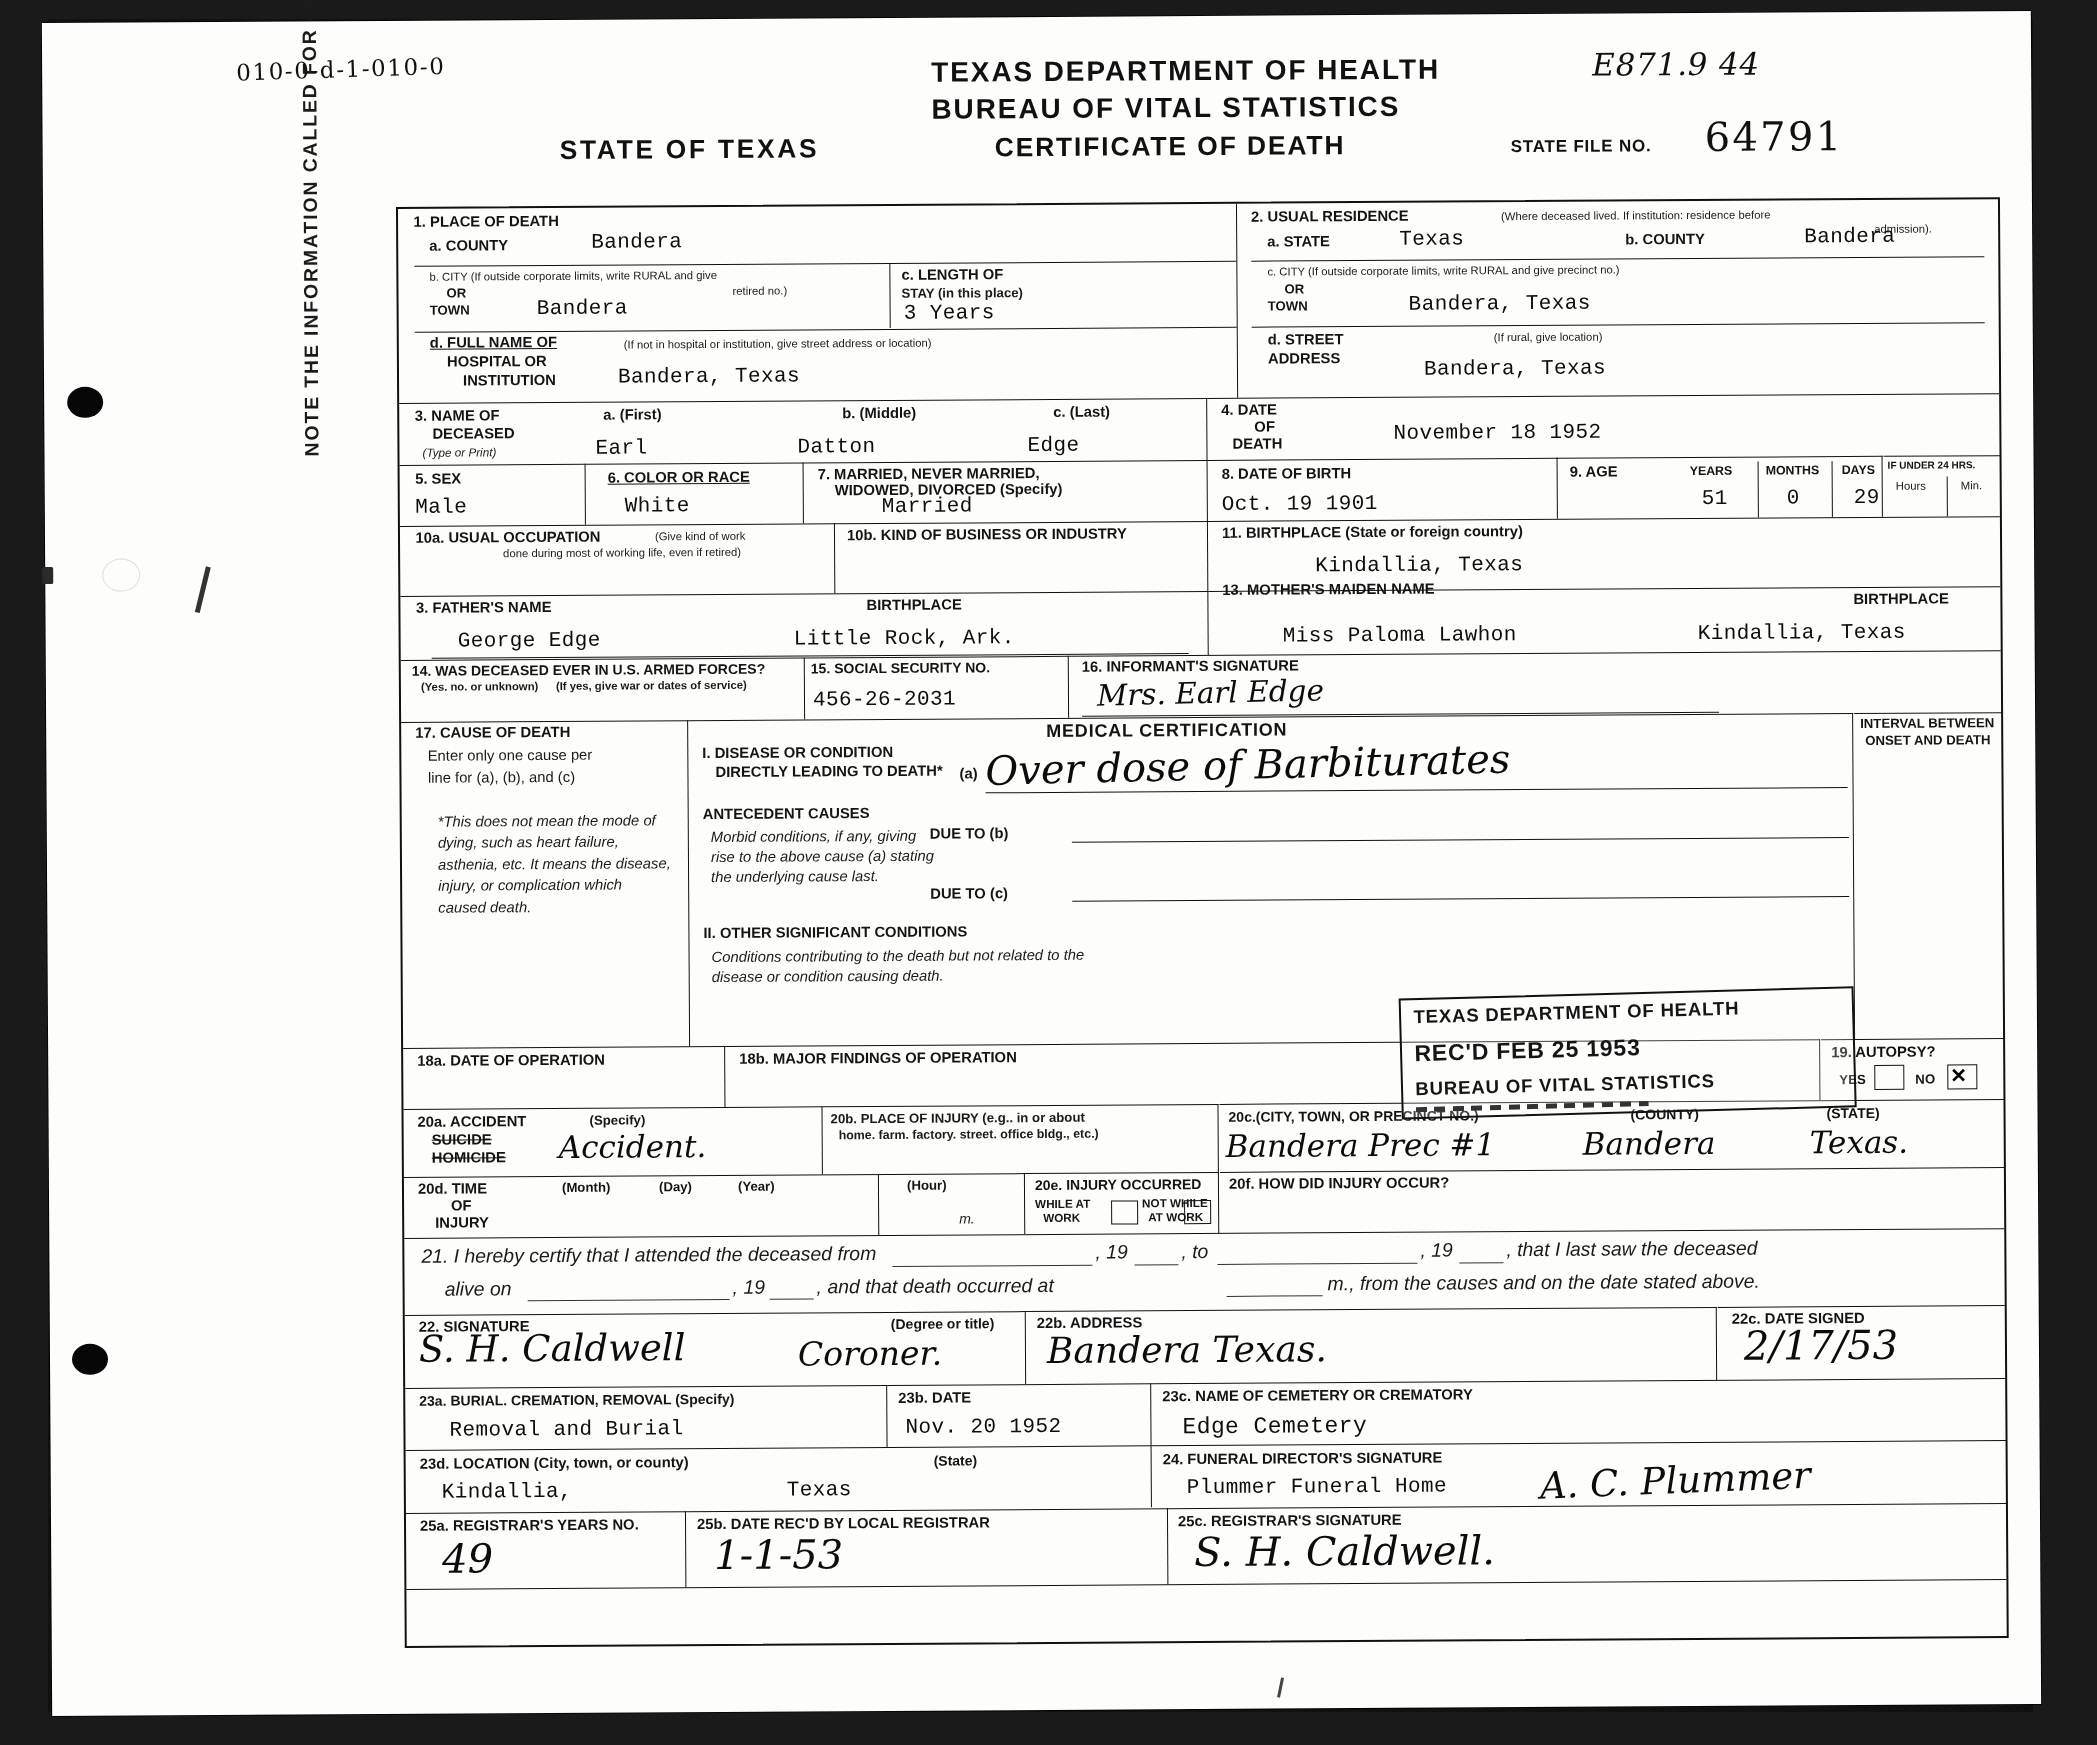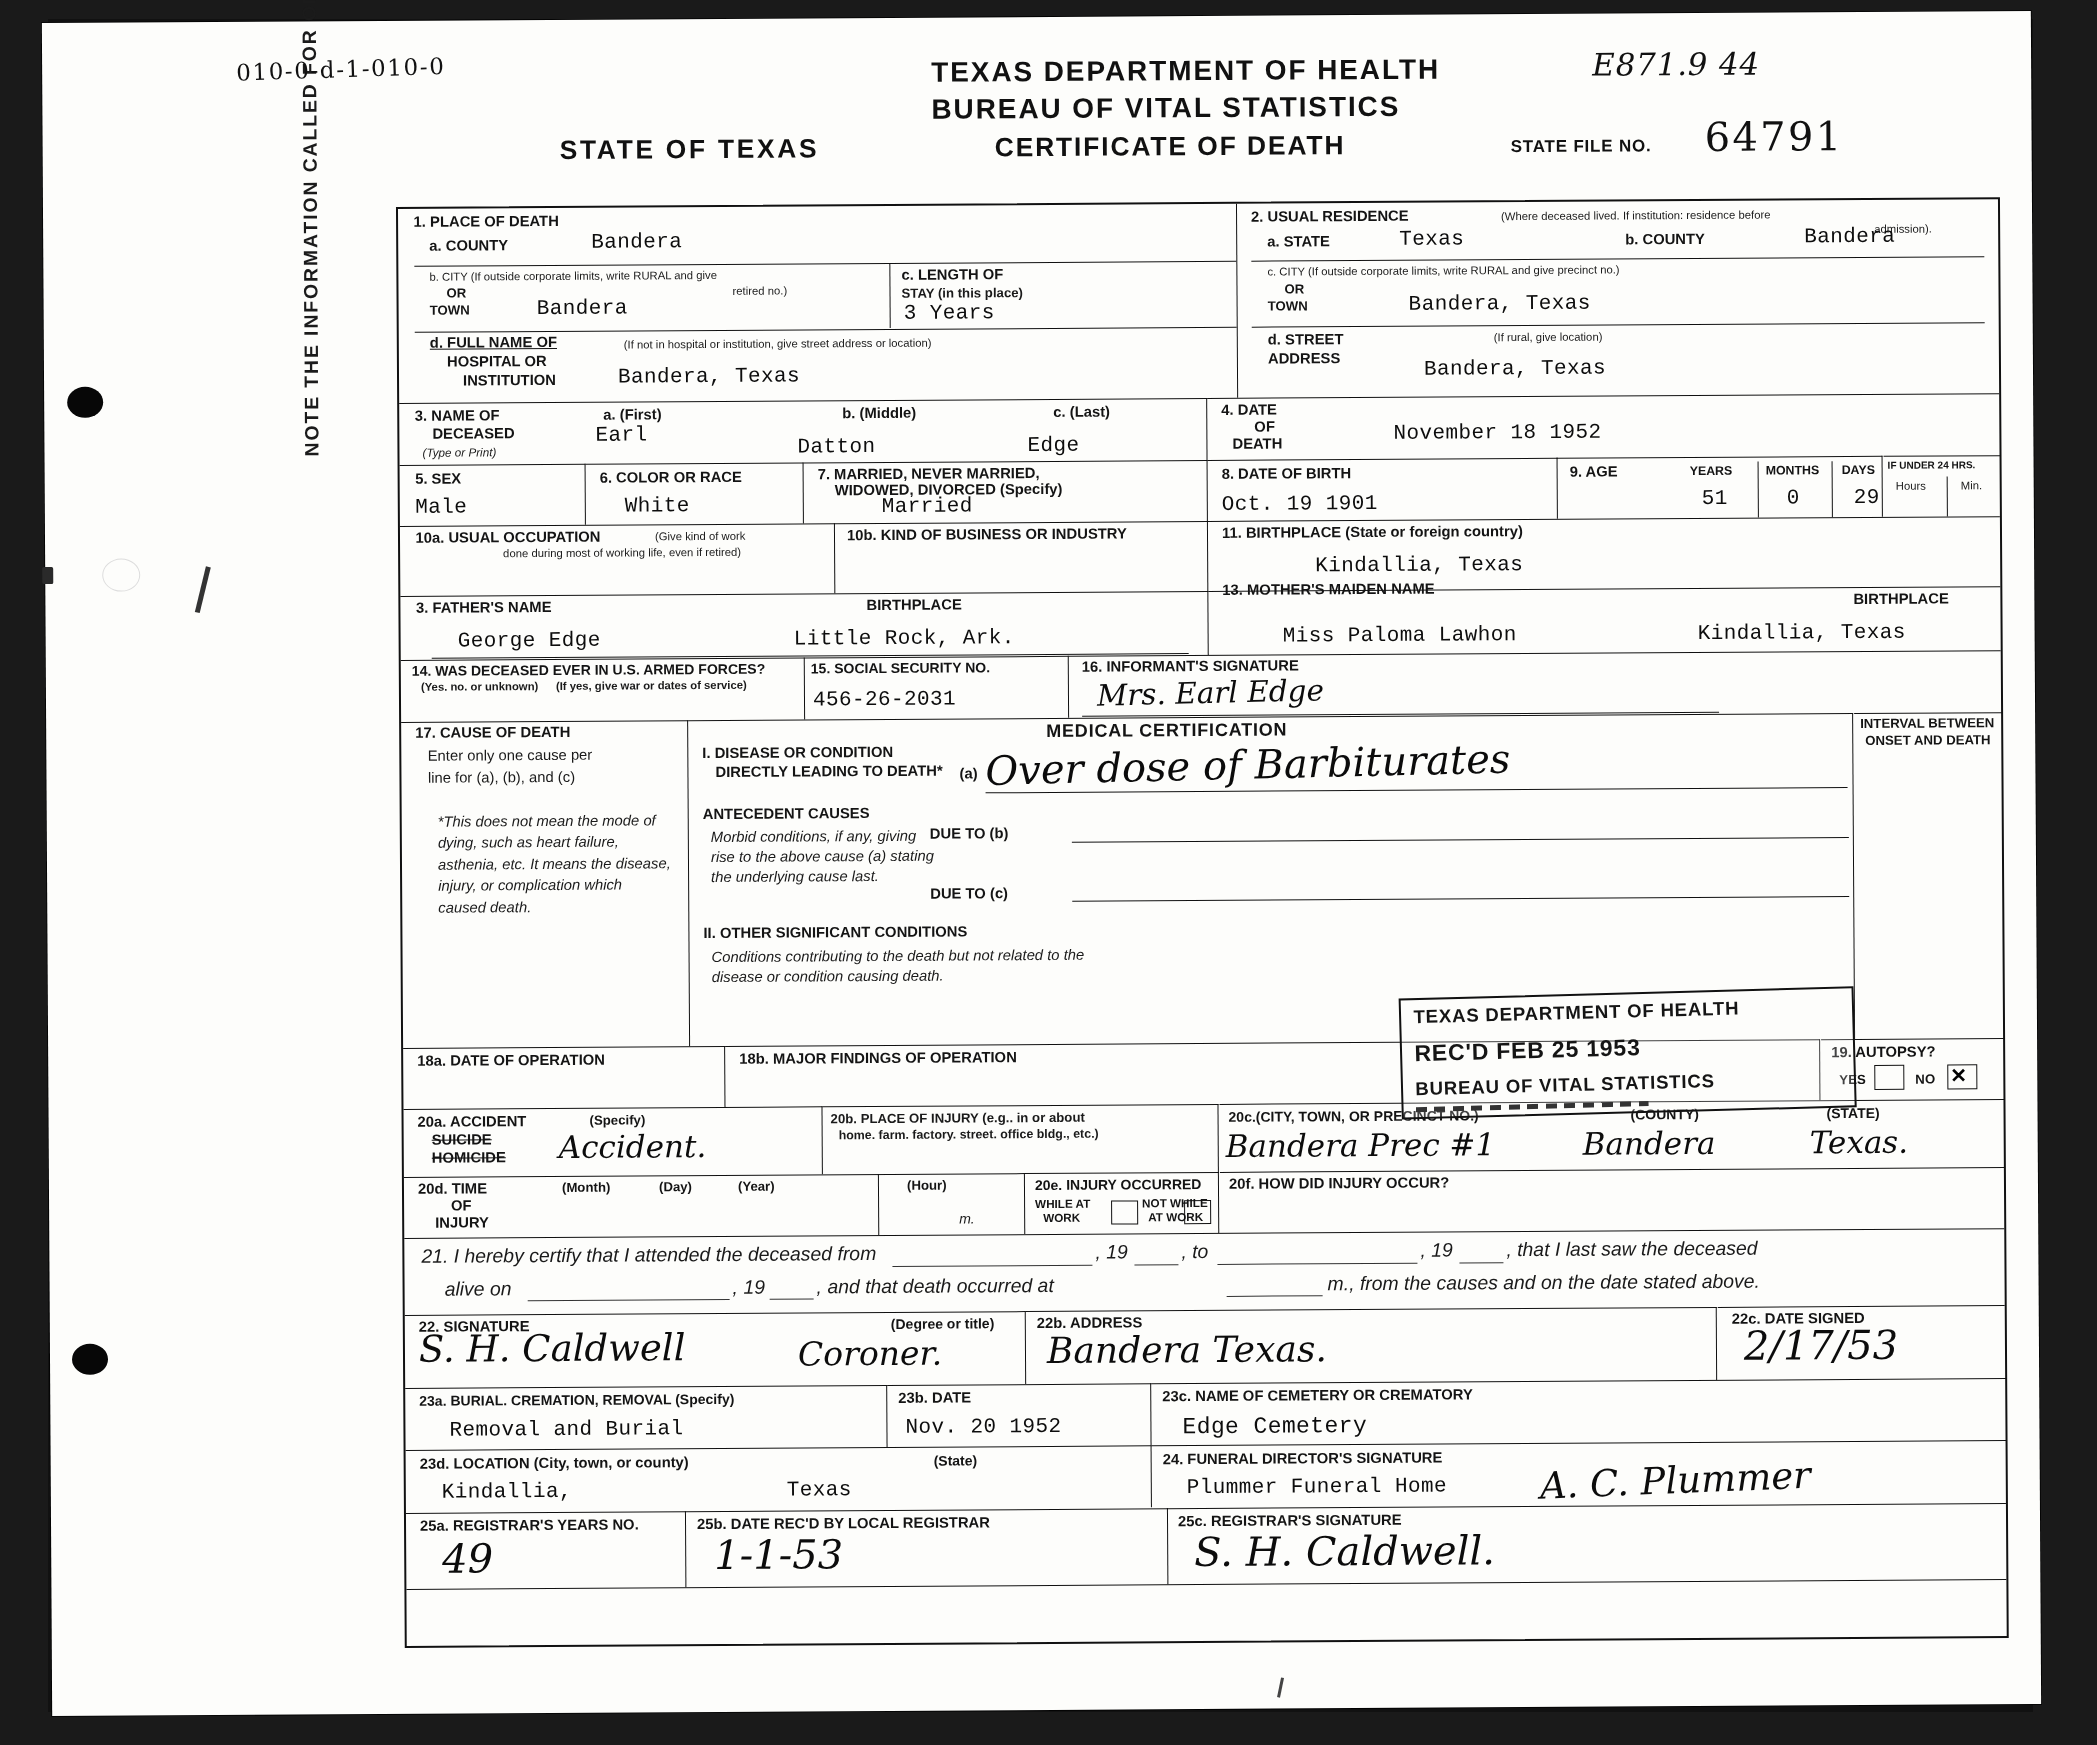--- a/index.html
+++ b/index.html
@@ -130,38 +130,38 @@
       <div class="lbl" style="position:absolute;left:869px;top:129px;">d. STREET</div>
       <div class="lbl" style="position:absolute;left:869px;top:148px;">ADDRESS</div>
       <div class="lbl-sm" style="position:absolute;left:1095px;top:129px;">(If rural, give location)</div>
       <div class="typed" style="position:absolute;left:1025px;top:155px;">Bandera, Texas</div>
 
       <div class="cell bt br" style="left:0;top:194px;width:808px;height:62px;"></div>
       <div class="lbl" style="position:absolute;left:15.5px;top:200px;">3. NAME OF</div>
       <div class="lbl" style="position:absolute;left:33px;top:218px;">DECEASED</div>
       <div class="lbl-it" style="position:absolute;left:23px;top:237px;">(Type or Print)</div>
       <div class="lbl" style="position:absolute;left:204px;top:200px;">a. (First)</div>
-      <div class="typed" style="position:absolute;left:196px;top:216px;">Earl</div>
+      <div class="typed" style="position:absolute;left:196px;top:229px;">Earl</div>
       <div class="lbl" style="position:absolute;left:443px;top:200px;">b. (Middle)</div>
       <div class="typed" style="position:absolute;left:398px;top:229px;">Datton</div>
       <div class="lbl" style="position:absolute;left:654px;top:200px;">c. (Last)</div>
       <div class="typed" style="position:absolute;left:628px;top:229px;">Edge</div>
 
       <div class="cell bt" style="left:808px;top:194px;width:792px;height:62px;"></div>
       <div class="lbl" style="position:absolute;left:822px;top:199px;">4. DATE</div>
       <div class="lbl" style="position:absolute;left:855px;top:216px;">OF</div>
       <div class="lbl" style="position:absolute;left:833px;top:233px;">DEATH</div>
       <div class="typed" style="position:absolute;left:994px;top:219px;">November 18  1952</div>
 
       <div class="cell bt br" style="left:0;top:256px;width:186px;height:61px;"></div>
       <div class="lbl" style="position:absolute;left:15.5px;top:263px;">5. SEX</div>
       <div class="typed" style="position:absolute;left:15.5px;top:287px;">Male</div>
 
       <div class="cell bt br" style="left:186px;top:256px;width:218px;height:61px;"></div>
-      <div class="lbl" style="position:absolute;left:200px;top:263px;">6. COLOR OR RACE</div>
+      <div class="lbl" style="position:absolute;left:208px;top:263px;text-decoration:underline;">6. COLOR OR RACE</div>
       <div class="typed" style="position:absolute;left:225px;top:287px;">White</div>
 
       <div class="cell bt br" style="left:404px;top:256px;width:404px;height:61px;"></div>
       <div class="lbl" style="position:absolute;left:418px;top:261px;">7. MARRIED, NEVER MARRIED,</div>
       <div class="lbl" style="position:absolute;left:435px;top:277px;">WIDOWED, DIVORCED (Specify)</div>
       <div class="typed" style="position:absolute;left:482px;top:289px;">Married</div>
 
       <div class="cell bt br" style="left:808px;top:256px;width:350px;height:61px;"></div>
       <div class="lbl" style="position:absolute;left:822px;top:263px;">8. DATE OF BIRTH</div>
       <div class="typed" style="position:absolute;left:822px;top:289px;">Oct. 19  1901</div>

